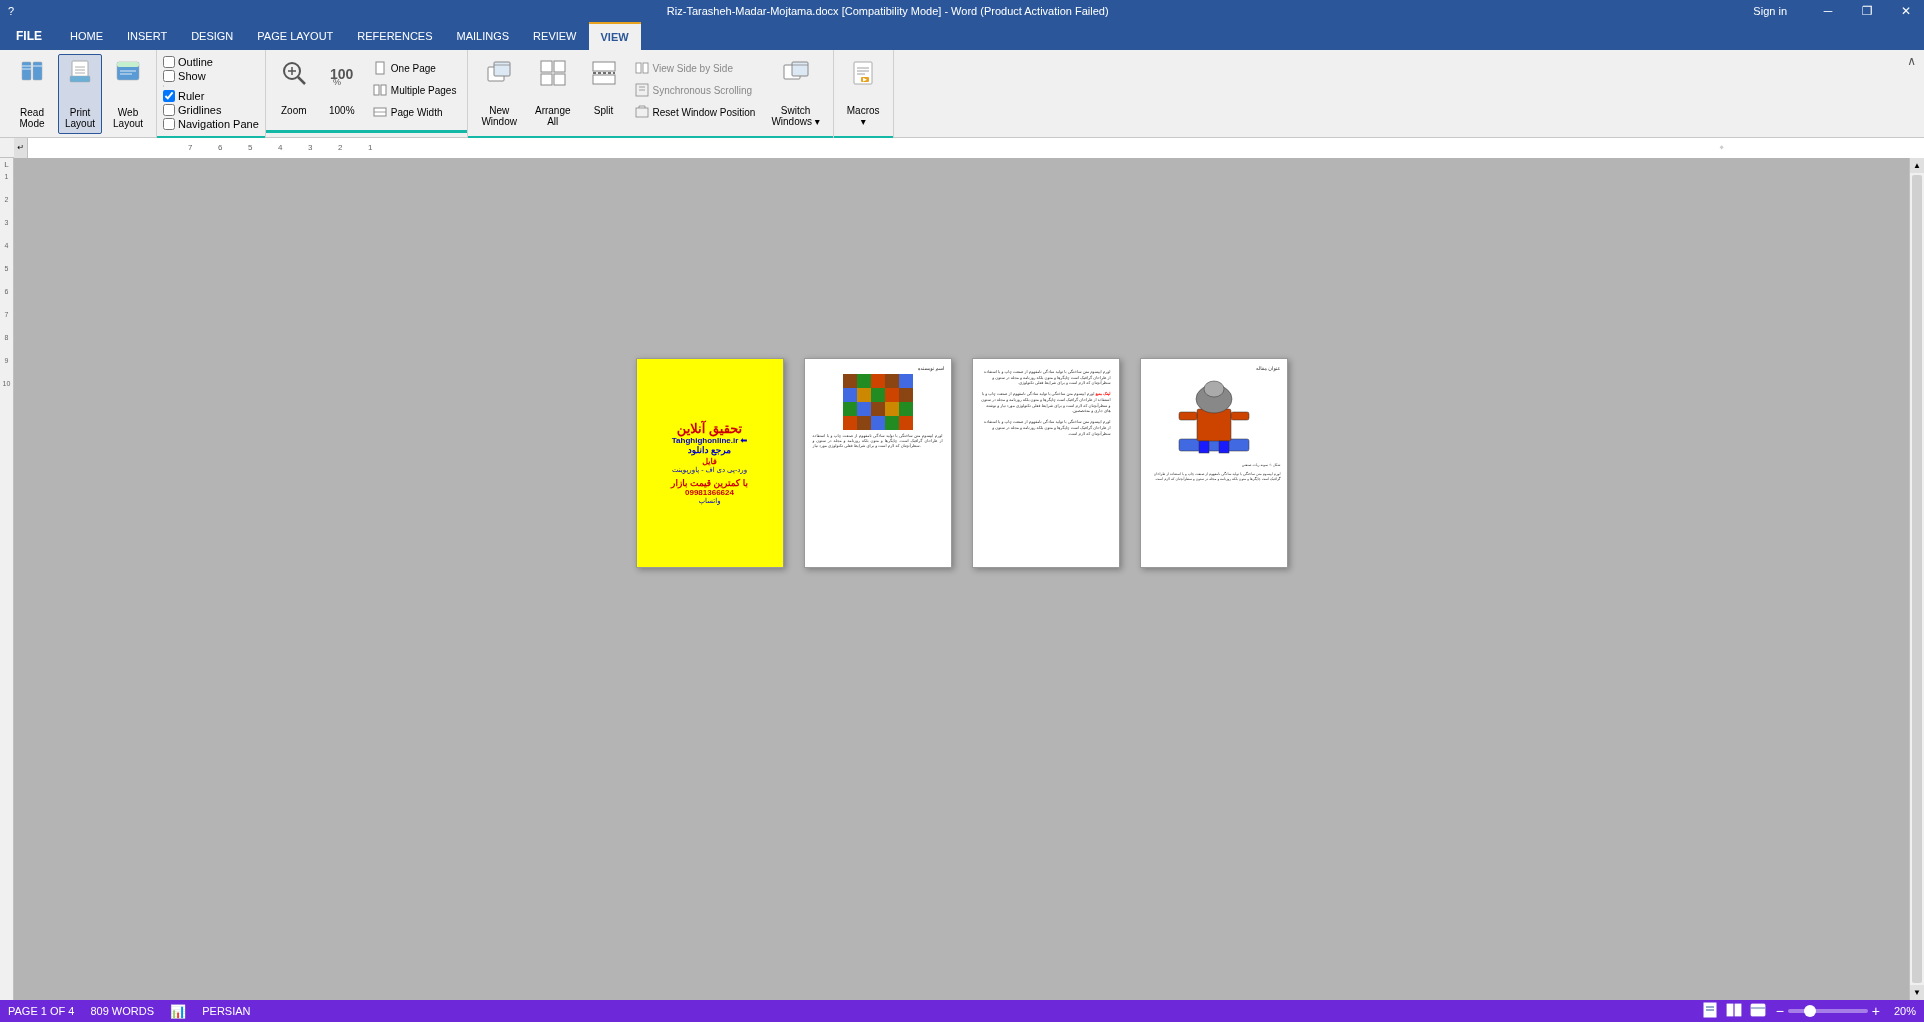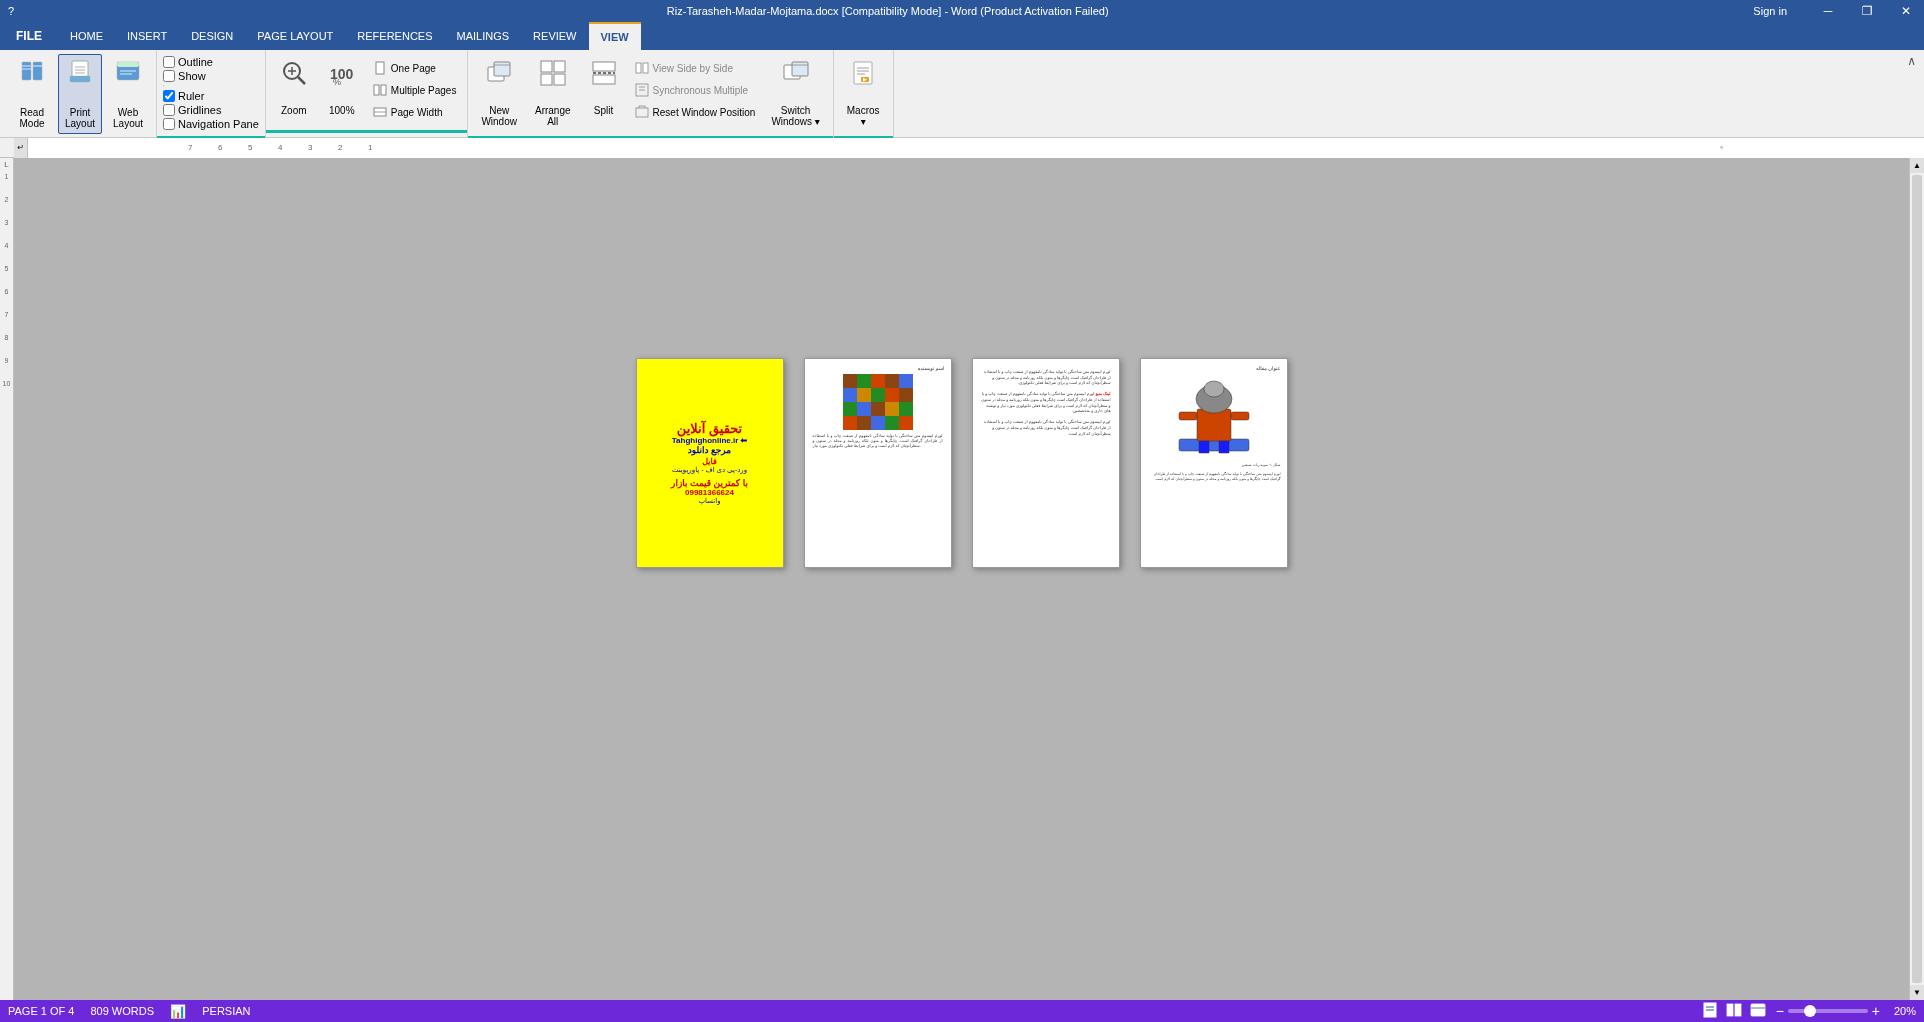--- a/index.html
+++ b/index.html
@@ -420,21 +420,21 @@
               <rect x="8" y="2" width="5" height="10" fill="white" stroke="#888" stroke-width="0.8"></rect>
             </svg>
           <span style="color:#888;">View Side by Side</span>
         </button>
         <button class="ribbon-btn-small">
           <svg width="14" height="14" viewBox="0 0 14 14">
               <rect x="1" y="1" width="12" height="12" fill="none" stroke="#888" stroke-width="0.8"></rect>
               <line x1="4" y1="4" x2="10" y2="4" stroke="#888" stroke-width="0.8"></line>
               <line x1="4" y1="7" x2="10" y2="7" stroke="#888" stroke-width="0.8"></line>
             </svg>
-          <span style="color:#888;">Synchronous Multiple</span>
+          <span style="color:#888;">Synchronous Scrolling</span>
         </button>
         <button class="ribbon-btn-small">
           <svg width="14" height="14" viewBox="0 0 14 14">
               <rect x="1" y="3" width="12" height="9" fill="none" stroke="#888" stroke-width="0.8"></rect>
               <polyline points="4,3 4,1 10,1 10,3" fill="none" stroke="#888" stroke-width="0.8"></polyline>
             </svg>
           <span>Reset Window Position</span>
         </button>
       </div>
       <button class="ribbon-btn-large">

